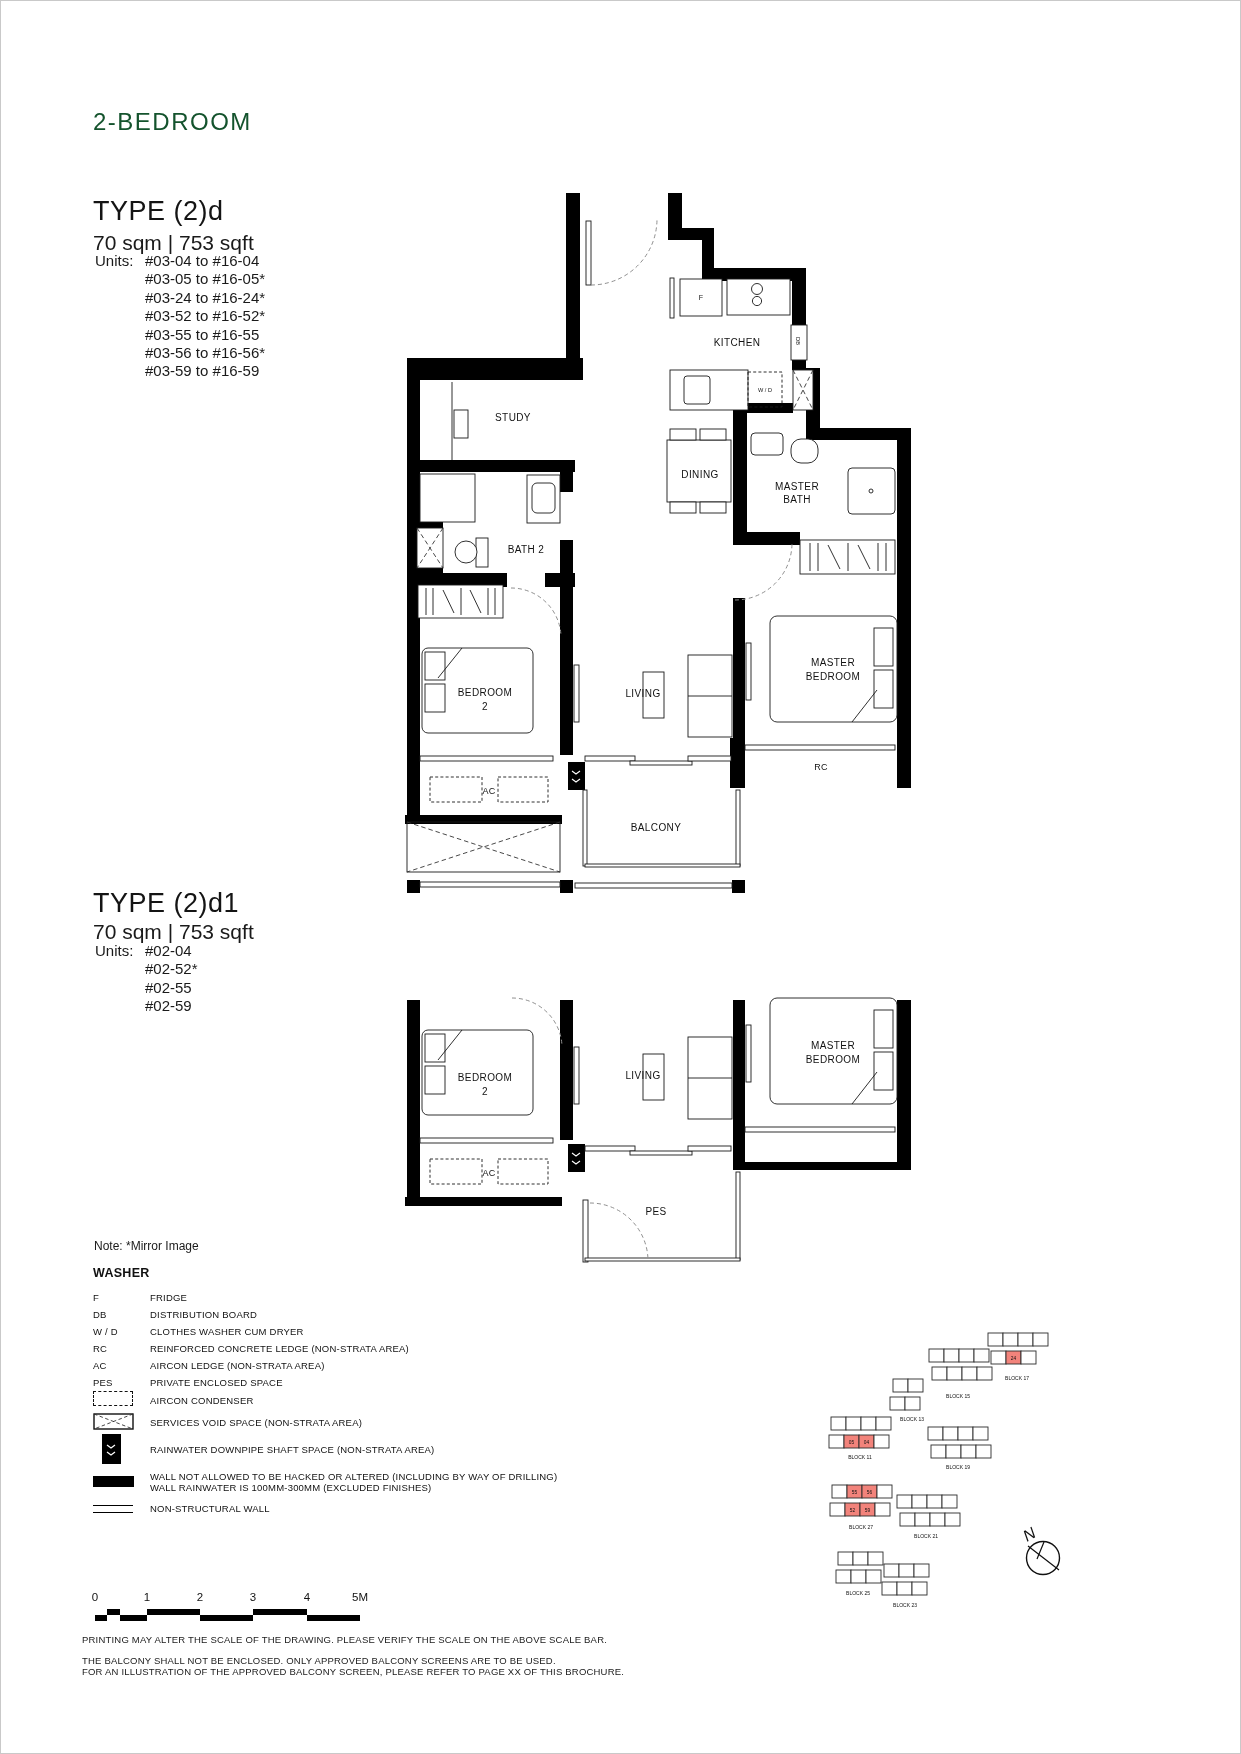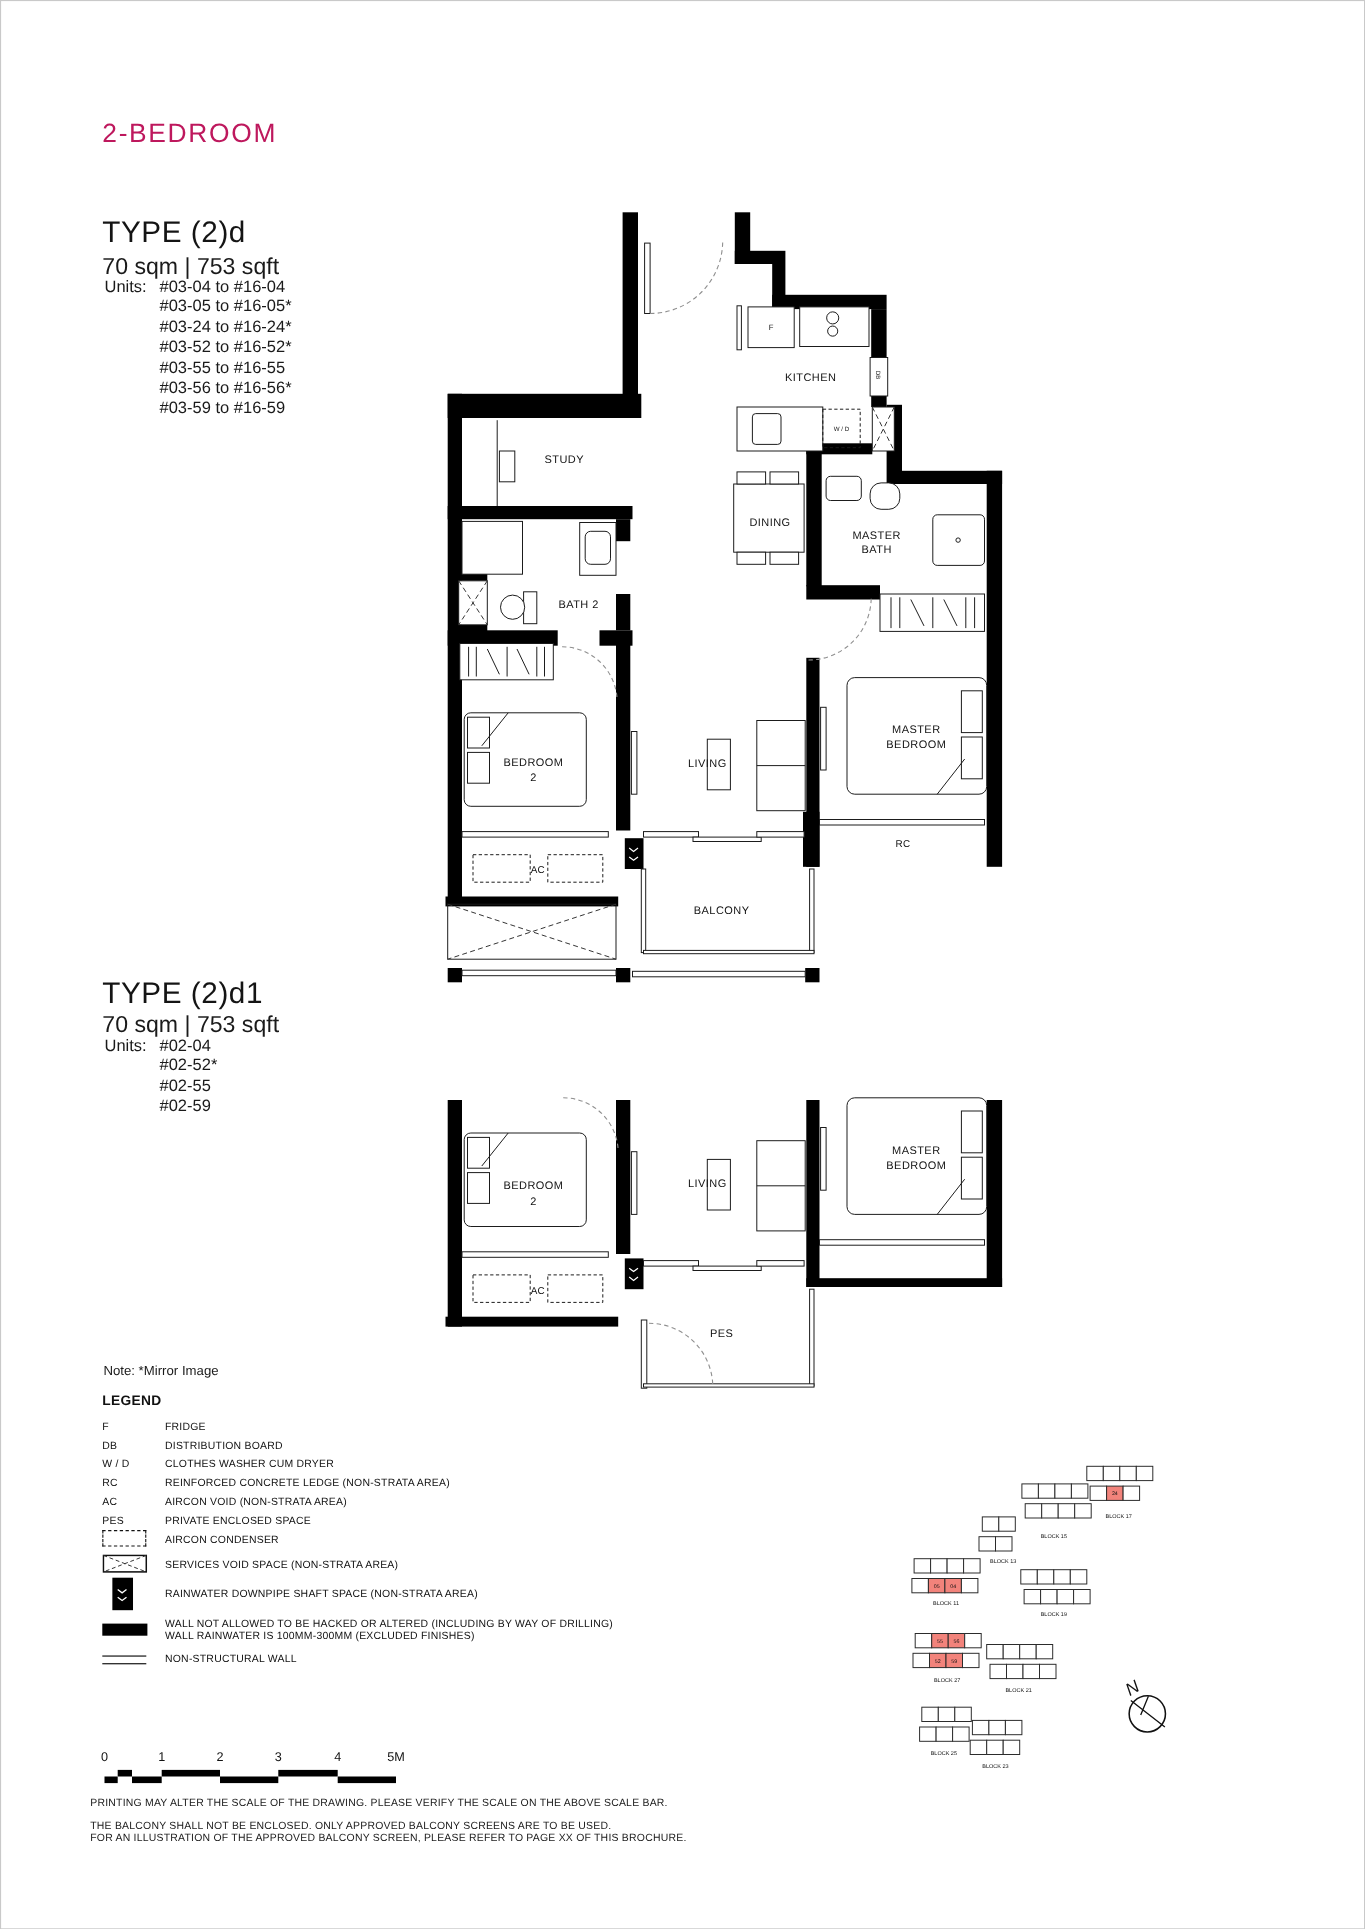--- a/index.html
+++ b/index.html
@@ -1,20 +1,20 @@
 <!DOCTYPE html>
 <html><head>
 <meta charset="utf-8">
 <style>
   html,body{margin:0;padding:0;background:#888;}
   #page{position:relative;width:1241px;height:1754px;background:#fff;overflow:hidden;
         font-family:"Liberation Sans","DejaVu Sans",sans-serif;color:#111;}
   .frame{position:absolute;inset:0;border:1px solid #c9c9c9;pointer-events:none;}
   .abs{position:absolute;}
-  .h-cat{font-size:24px;letter-spacing:1.5px;color:#be185d;}
+  .h-cat{font-size:24px;letter-spacing:1.5px;color:#14532d;}
   .h-type{font-size:27px;letter-spacing:.5px;color:#141414;}
   .h-area{font-size:21px;color:#1a1a1a;}
   .units{font-size:15px;line-height:18.4px;color:#1a1a1a;}
   .units .ulabel{position:absolute;left:0;top:0;}
   .units .ulist{margin-left:50px;}
   .note{font-size:12px;color:#1a1a1a;}
   .leg-title{font-size:12.5px;font-weight:bold;letter-spacing:.3px;}
   .leg-row{position:absolute;font-size:9.5px;letter-spacing:.2px;white-space:nowrap;}
   .leg-abbr{position:absolute;left:0;top:0;}
   .leg-desc{position:absolute;left:57px;top:0;}
@@ -429,41 +429,41 @@
       <div>#02-04</div>
       <div>#02-52*</div>
       <div>#02-55</div>
       <div>#02-59</div>
     </div>
   </div>
 
   <div class="abs note" style="left:94px;top:1239px;">Note: *Mirror Image</div>
 
   <div>
-    <div class="abs leg-title" style="left:93px;top:1266px;">LEGEND</div>
+    <div class="abs leg-title" style="left:93px;top:1266px;">WASHER</div>
 
     <div class="leg-row" style="left:93px;top:1292px;">
       <span class="leg-abbr">F</span>
         <span class="leg-desc">FRIDGE</span>
       </div>
     <div class="leg-row" style="left:93px;top:1309px;">
       <span class="leg-abbr">DB</span>
         <span class="leg-desc">DISTRIBUTION BOARD</span>
       </div>
     <div class="leg-row" style="left:93px;top:1326px;">
       <span class="leg-abbr">W / D</span>
         <span class="leg-desc">CLOTHES WASHER CUM DRYER</span>
       </div>
     <div class="leg-row" style="left:93px;top:1343px;">
       <span class="leg-abbr">RC</span>
         <span class="leg-desc">REINFORCED CONCRETE LEDGE (NON-STRATA AREA)</span>
       </div>
     <div class="leg-row" style="left:93px;top:1360px;">
       <span class="leg-abbr">AC</span>
-        <span class="leg-desc">AIRCON VOID (NON-STRATA AREA)</span>
+        <span class="leg-desc">AIRCON LEDGE (NON-STRATA AREA)</span>
       </div>
     <div class="leg-row" style="left:93px;top:1377px;">
       <span class="leg-abbr">PES</span>
         <span class="leg-desc">PRIVATE ENCLOSED SPACE</span>
       </div>
 
     <div class="leg-row" style="left:93px;top:1391px;">
       <span class="sym sym-dash" style="top:0;"></span>
       <span class="leg-desc" style="top:4px;">AIRCON CONDENSER</span>
       </div>

